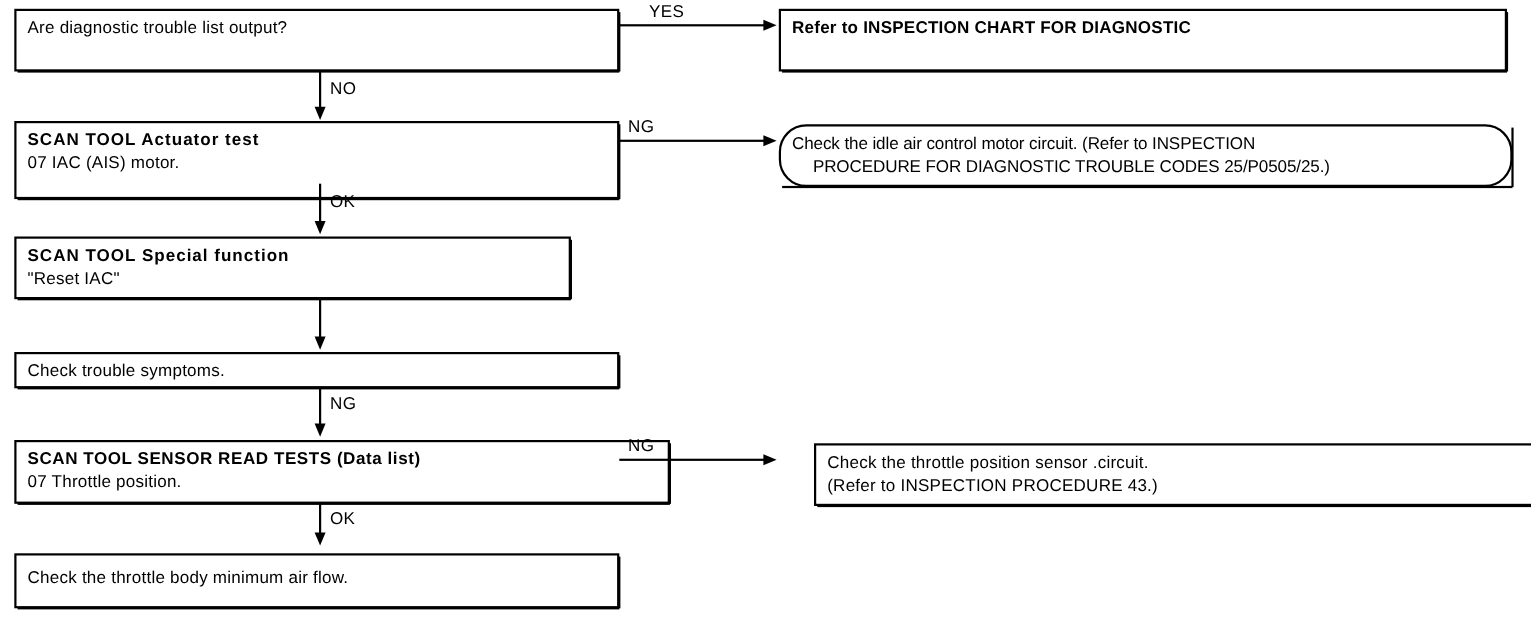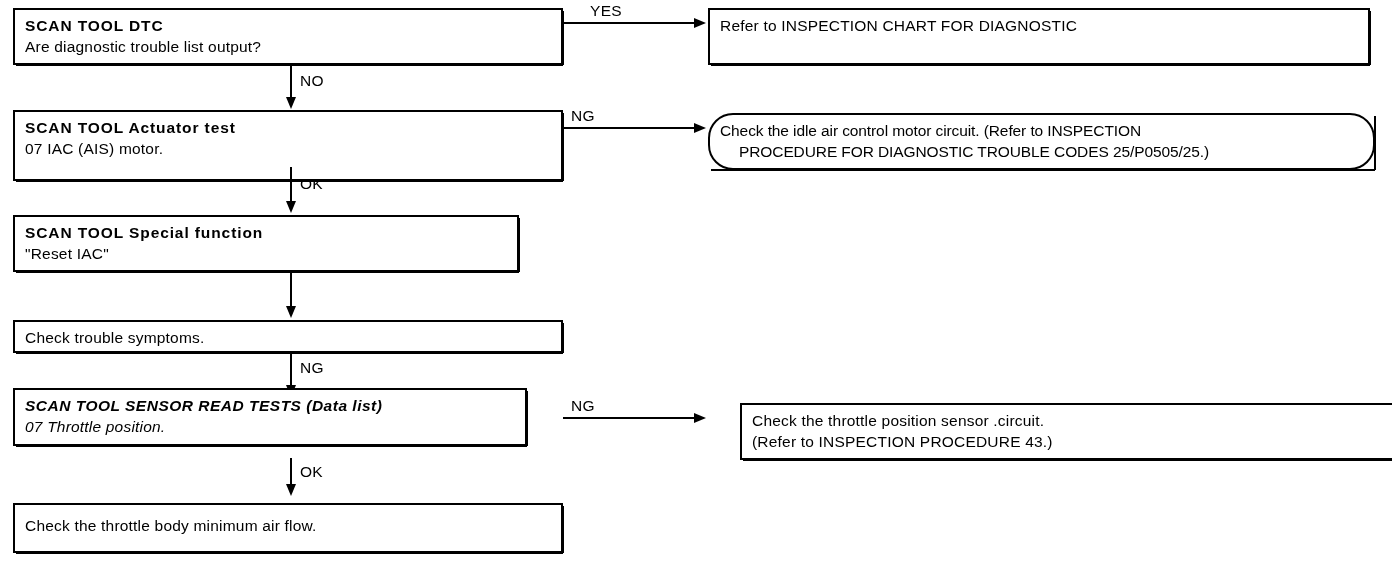--- a/index.html
+++ b/index.html
@@ -97,21 +97,20 @@
     letter-spacing: 0.3px;
     white-space: nowrap;
   }
 </style>
 </head>
 <body>
 
 <div id="canvas">
 
   <div class="box" style="left:13px; top:8px; width:550px; height:57px;">
-    <span class="line bold wide">SCAN TOOL DTC</span>
     <span class="line">Are diagnostic trouble list output?</span>
   </div>
 
   <div class="hline" style="left:563px; top:22px; width:132px;"></div>
   <div class="arrow-right" style="left:694px; top:18px;"></div>
   <div class="branch-label" style="left:590px; top:3px;">YES</div>
 
   <div class="vline" style="left:290px; top:65px; height:34px;"></div>
   <div class="arrow-down" style="left:286px; top:97px;"></div>
   <div class="branch-label" style="left:300px; top:73px;">NO</div>
@@ -138,38 +137,38 @@
   <div class="arrow-down" style="left:286px; top:306px;"></div>
 
   <div class="box" style="left:13px; top:320px; width:550px; height:33px;">
     <span class="line">Check trouble symptoms.</span>
   </div>
 
   <div class="vline" style="left:290px; top:353px; height:34px;"></div>
   <div class="arrow-down" style="left:286px; top:385px;"></div>
   <div class="branch-label" style="left:300px; top:360px;">NG</div>
 
-  <div class="box" style="left:13px; top:388px; width:514px; height:58px;font-style:italic;">
+  <div class="box" style="left:13px; top:400px; width:596px; height:58px;">
     <span class="line bold caps">SCAN TOOL SENSOR READ TESTS (Data list)</span>
     <span class="line">07 Throttle position.</span>
   </div>
 
   <div class="hline" style="left:563px; top:417px; width:132px;"></div>
   <div class="arrow-right" style="left:694px; top:413px;"></div>
   <div class="branch-label" style="left:571px; top:398px;">NG</div>
 
   <div class="vline" style="left:290px; top:458px; height:28px;"></div>
   <div class="arrow-down" style="left:286px; top:484px;"></div>
   <div class="branch-label" style="left:300px; top:464px;">OK</div>
 
   <div class="box" style="left:13px; top:503px; width:550px; height:50px; padding-top:10px;">
     <span class="line">Check the throttle body minimum air flow.</span>
   </div>
 
-  <div class="box" style="left:708px; top:8px; width:662px; height:57px;">
+  <div class="box" style="left:708px; top:8px; width:662px; height:57px;font-weight:bold;">
     <span class="line">Refer  to INSPECTION   CHART   FOR   DIAGNOSTIC</span>
   </div>
 
   <div class="box" style="left:708px; top:113px; width:667px; height:57px;border-radius:25px;">
     <span class="line" style="letter-spacing:-0.1px;">Check the idle air control motor circuit. (Refer   to   INSPECTION</span>
     <span class="line" style="letter-spacing:-0.1px;margin-left:19px;">PROCEDURE FOR DIAGNOSTIC TROUBLE CODES 25/P0505/25.)</span>
   </div>
 
   <div class="box" style="left:708px; top:403px; width:667px; height:57px;margin-left:32px;">
     <span class="line">Check  the  throttle  position  sensor .circuit.</span>

